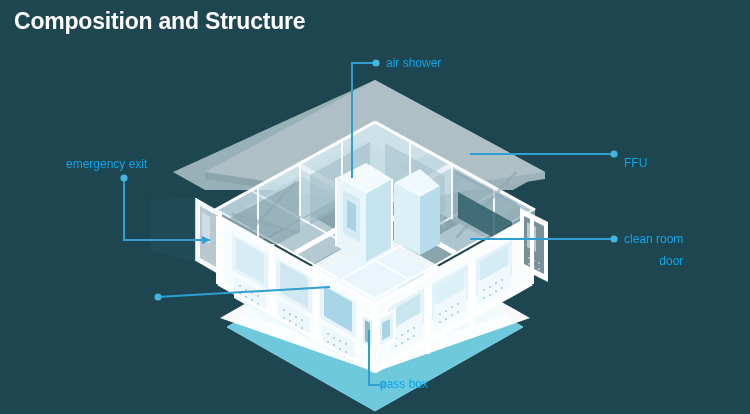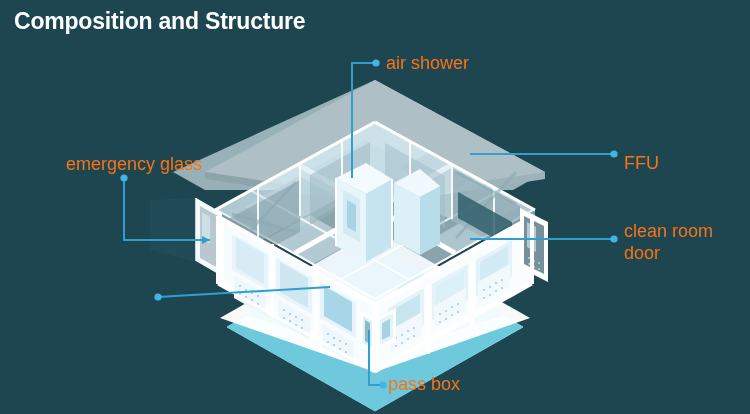--- a/index.html
+++ b/index.html
@@ -27,31 +27,31 @@
     left: 14px;
     top: 8px;
     font-size: 23px;
     font-weight: bold;
     color: #ffffff;
     letter-spacing: -0.2px;
     white-space: nowrap;
   }
   .callout-label {
     position: absolute;
-    color: #f97316;
-    font-size: 18px;
+    color: #0ea5e9;
+    font-size: 12px;
     line-height: 22px;
     white-space: pre-line;
   }
   .lbl-air-shower     { left: 386px; top: 52px;  }
   .lbl-ffu            { left: 624px; top: 152px; }
-  .lbl-clean-room-door{ left: 624px; top: 220px; }
+  .lbl-clean-room-door{ left: 624px; top: 228px; text-align: right; }
   .lbl-emergency-exit { left: 66px;  top: 153px; }
   .lbl-hollow-window  { left: 26px;  top: 272px; }
-  .lbl-pass-box       { left: 388px; top: 373px; text-align: right; }
+  .lbl-pass-box       { left: 380px; top: 373px; text-align: right; }
 </style>
 </head>
 <body>
 
 <div id="stage">
 
   <svg id="diagram-svg" viewBox="0 0 750 414">
     <defs>
       <clipPath id="clipRoomTop">
         <polygon points="215,210 375,122 535,210 375,300"></polygon>
@@ -308,18 +308,18 @@
 
   <div id="page-title">Composition and Structure</div>
 
   <div class="callout-label lbl-air-shower">air shower</div>
 
   <div class="callout-label lbl-ffu">FFU</div>
 
   <div class="callout-label lbl-clean-room-door">clean room
 door</div>
 
-  <div class="callout-label lbl-emergency-exit">emergency glass</div>
+  <div class="callout-label lbl-emergency-exit">emergency exit</div>
 
 
   <div class="callout-label lbl-pass-box">pass box</div>
 
 </div>
 
 </body></html>

